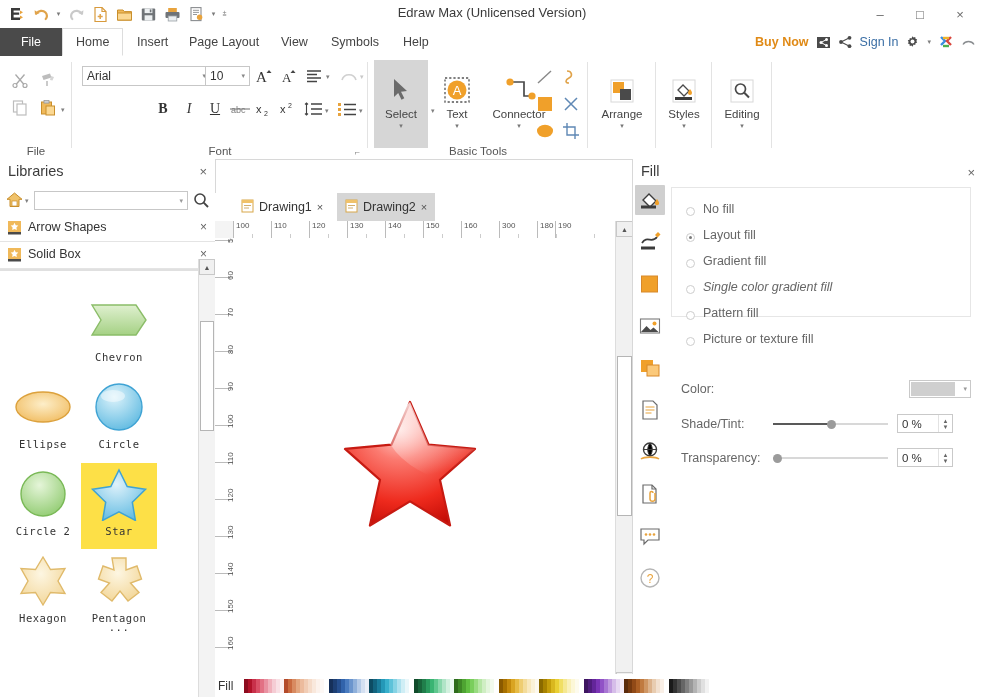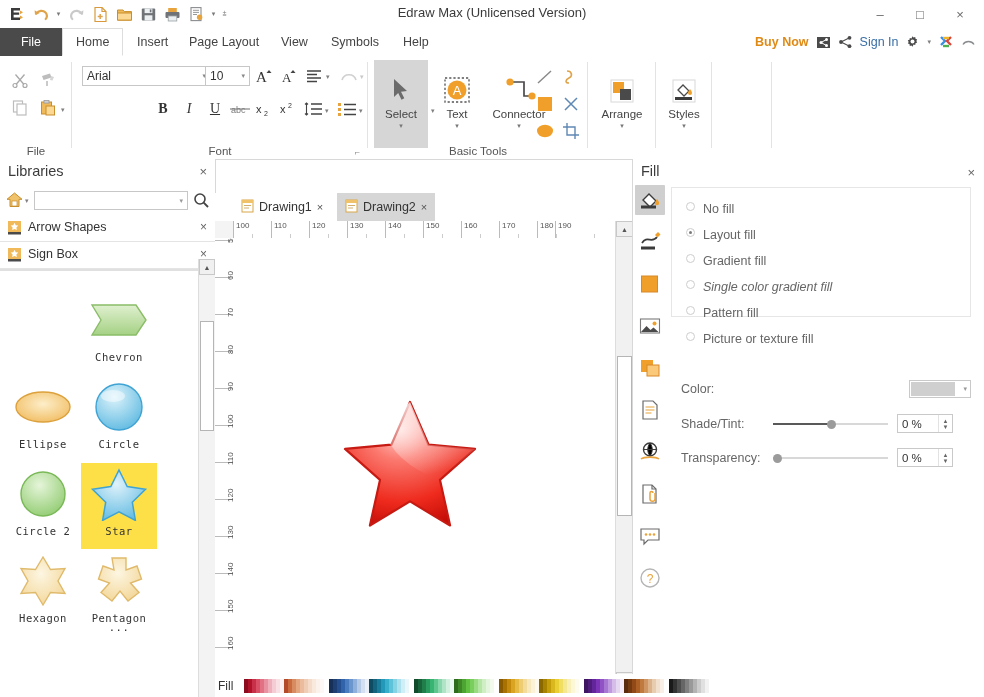--- a/index.html
+++ b/index.html
@@ -125,21 +125,21 @@
 
   
   .fillpanel{position:absolute;left:632px;top:159px;width:352px;height:515px;background:#fff;border-left:1px solid #d8d8d8;}
   .fp-title{position:absolute;left:8px;top:4px;font-size:14.5px;color:#3c3c3c;}
   .fp-close{position:absolute;right:10px;top:6px;font-size:13px;color:#666;cursor:pointer;}
   .fp-strip{position:absolute;left:0;top:26px;width:34px;height:390px;}
   .fp-sico{position:absolute;left:2px;width:30px;height:30px;display:flex;align-items:center;
            justify-content:center;cursor:pointer;border-radius:1px;}
   .fp-sico.sel{background:#cfcfcf;}
   .fp-body{position:absolute;left:38px;top:28px;width:300px;height:130px;border:1px solid #e6e6e6;box-sizing:border-box;}
-  .radio-row{position:absolute;left:14px;display:flex;align-items:flex-start;gap:8px;cursor:pointer;}
+  .radio-row{position:absolute;left:14px;display:flex;align-items:flex-end;gap:8px;cursor:pointer;}
   .radio{width:9px;height:9px;border-radius:50%;border:1px solid #cdcdcd;box-sizing:border-box;background:#fff;
          display:flex;align-items:center;justify-content:center;}
   .radio.on::after{content:"";width:3px;height:3px;border-radius:50%;background:#7a7a7a;}
   .radio-row .rl{font-size:12.5px;color:#666;}
 
   .fp-row{position:absolute;left:48px;display:flex;align-items:center;}
   .fp-rl{width:92px;font-size:12.5px;color:#666;}
   .colorbtn{width:62px;height:18px;border:1px solid #c9c9c9;box-sizing:border-box;background:#fff;
             display:flex;align-items:center;padding:1px;cursor:pointer;}
   .colorbtn .cc{width:44px;height:14px;background:#cfcfcf;}
@@ -500,20 +500,31 @@
               <rect x="6" y="21" width="17" height="3" fill="#3b3b3b"></rect>
             </svg>
         </div>
         <div class="bt">Styles</div>
         <div class="bc">▾</div>
       </div>
       <div class="divider"></div>
     </div>
 
     <div class="grp" style="left:712px;width:60px;">
+      <div class="bigbtn" style="left:3px;width:54px;">
+        <div class="bi">
+          <svg width="30" height="30" viewBox="0 0 30 30">
+              <rect x="4" y="4" width="22" height="22" fill="none" stroke="#d8d8d8" stroke-width="1"></rect>
+              <circle cx="13.5" cy="13" r="5" fill="none" stroke="#4a4a4a" stroke-width="1.7"></circle>
+              <path d="M17.3 16.8L22 21.5" stroke="#4a4a4a" stroke-width="2"></path>
+            </svg>
+        </div>
+        <div class="bt">Editing</div>
+        <div class="bc">▾</div>
+      </div>
       <div class="divider"></div>
     </div>
   </div>
 
   <div class="libpanel">
     <div class="lib-head">
       <div class="lib-title">Libraries</div>
       <div class="lib-close">×</div>
     </div>
 
@@ -550,21 +561,21 @@
     </div>
 
     <div class="lib-item" style="top:83px;">
       <span class="bi">
         <svg width="13" height="14" viewBox="0 0 13 14">
             <rect x="0" y="0" width="13" height="11" fill="#f0b95a"></rect>
             <path d="M6.5 1.8l1.2 2.4 2.6.4-1.9 1.9.4 2.6-2.3-1.2-2.3 1.2.4-2.6L2.7 4.6l2.6-.4z" fill="#fff"></path>
             <rect x="0" y="11" width="13" height="2.5" fill="#4a4a4a"></rect>
           </svg>
       </span>
-      <span class="lt">Sign Box</span>
+      <span class="lt">Solid Box</span>
       <span class="lx">×</span>
     </div>
 
     <div class="lib-item active" style="top:110px;">
       <span class="bi">
         <svg width="13" height="14" viewBox="0 0 13 14">
             <rect x="0" y="0" width="13" height="11" fill="#f0b95a"></rect>
             <path d="M6.5 1.8l1.2 2.4 2.6.4-1.9 1.9.4 2.6-2.3-1.2-2.3 1.2.4-2.6L2.7 4.6l2.6-.4z" fill="#fff"></path>
             <rect x="0" y="11" width="13" height="2.5" fill="#4a4a4a"></rect>
           </svg>
@@ -721,21 +732,21 @@
 
     <div class="ruler-h">
       <div class="rh-corner"></div>
       <div class="rh-tick" style="left:18px;">100</div>
       <div class="rh-tick" style="left:56px;">110</div>
       <div class="rh-tick" style="left:94px;">120</div>
       <div class="rh-tick" style="left:132px;">130</div>
       <div class="rh-tick" style="left:170px;">140</div>
       <div class="rh-tick" style="left:208px;">150</div>
       <div class="rh-tick" style="left:246px;">160</div>
-      <div class="rh-tick" style="left:284px;">170</div>
+      <div class="rh-tick" style="left:284px;">300</div>
       <div class="rh-tick" style="left:322px;">180</div>
       <div class="rh-tick" style="left:340px;">190</div>
       <div class="rh-minor" style="left:37px;"></div>
       <div class="rh-minor" style="left:75px;"></div>
       <div class="rh-minor" style="left:113px;"></div>
       <div class="rh-minor" style="left:151px;"></div>
       <div class="rh-minor" style="left:189px;"></div>
       <div class="rh-minor" style="left:227px;"></div>
       <div class="rh-minor" style="left:265px;"></div>
       <div class="rh-minor" style="left:303px;"></div>

